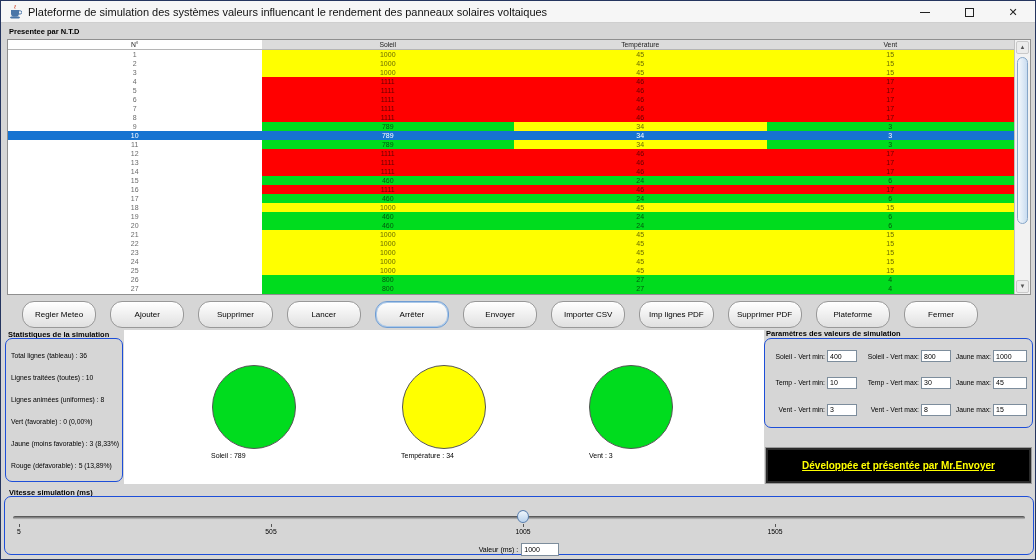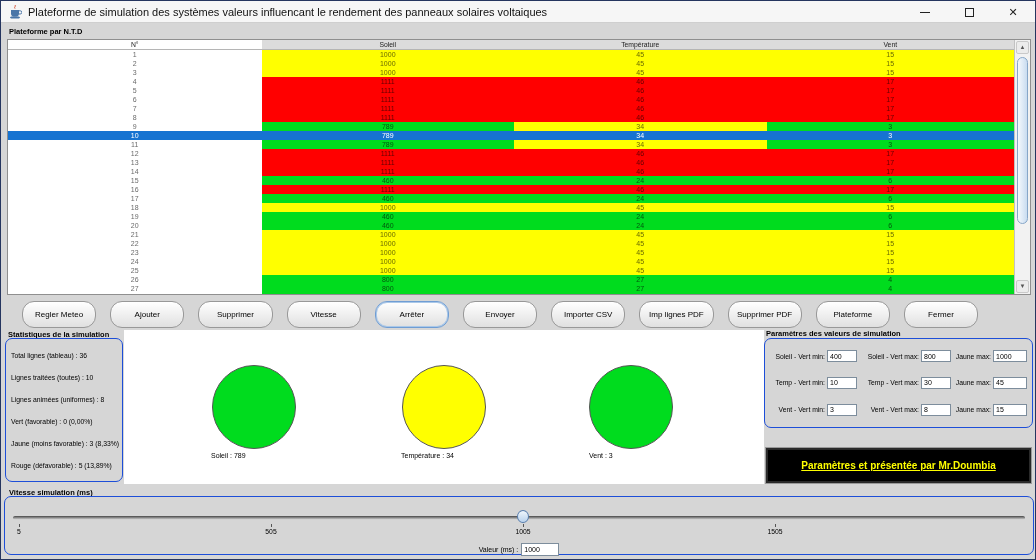--- a/index.html
+++ b/index.html
@@ -126,21 +126,21 @@
       <span class="win-btn">
           <span class="min-glyph"></span>
         </span>
       <span class="win-btn">
           <span class="max-glyph"></span>
         </span>
       <span class="win-btn">✕</span>
     </div>
   </div>
 
-  <span class="group-title presentee">Plateforme par N.T.D</span>
+  <span class="group-title presentee">Presentee par N.T.D</span>
 
   <div class="table-wrap">
     <div class="thead">
       <span class="th c0">N°</span>
       <span class="th c1">Soleil</span>
       <span class="th c2">Température</span>
       <span class="th c3">Vent</span>
     </div>
     <div class="tbody">
         <div class="trow">
@@ -316,21 +316,21 @@
       <div class="sb-btn sb-up">▲</div>
       <div class="sb-thumb"></div>
       <div class="sb-btn sb-down">▼</div>
     </div>
   </div>
 
   <div class="btn-row">
       <button class="jbutton">Regler Meteo</button>
       <button class="jbutton">Ajouter</button>
       <button class="jbutton">Supprimer</button>
-      <button class="jbutton">Vitesse</button>
+      <button class="jbutton">Lancer</button>
       <button class="jbutton focused">Arrêter</button>
       <button class="jbutton">Envoyer</button>
       <button class="jbutton">Importer CSV</button>
       <button class="jbutton">Imp lignes PDF</button>
       <button class="jbutton">Supprimer PDF</button>
       <button class="jbutton">Plateforme</button>
       <button class="jbutton">Fermer</button>
     </div>
 
   <div class="stats">
@@ -378,21 +378,21 @@
           <input class="p-input pi1" value="3" style="">
           <span class="p-label pl2">Vent - Vert max:</span>
           <input class="p-input pi2" value="8" style="">
           <span class="p-label pl3">Jaune max:</span>
           <input class="p-input pi3" value="15" style="">
         </div>
       </div>
   </div>
 
   <div class="credit">
-    <span>Paramètres et présentée par Mr.Doumbia</span>
+    <span>Développée et présentée par Mr.Envoyer</span>
   </div>
 
   <div class="speed">
     <span class="group-title">Vitesse simulation (ms)</span>
     <div class="groupbox">
       <div class="slider-track"></div>
       <div class="slider-thumb"></div>
       <div id="ticks">
           <div class="tick" style="left: 14px;"></div>
           <div class="tick-label" style="left: 14px;">5</div>

